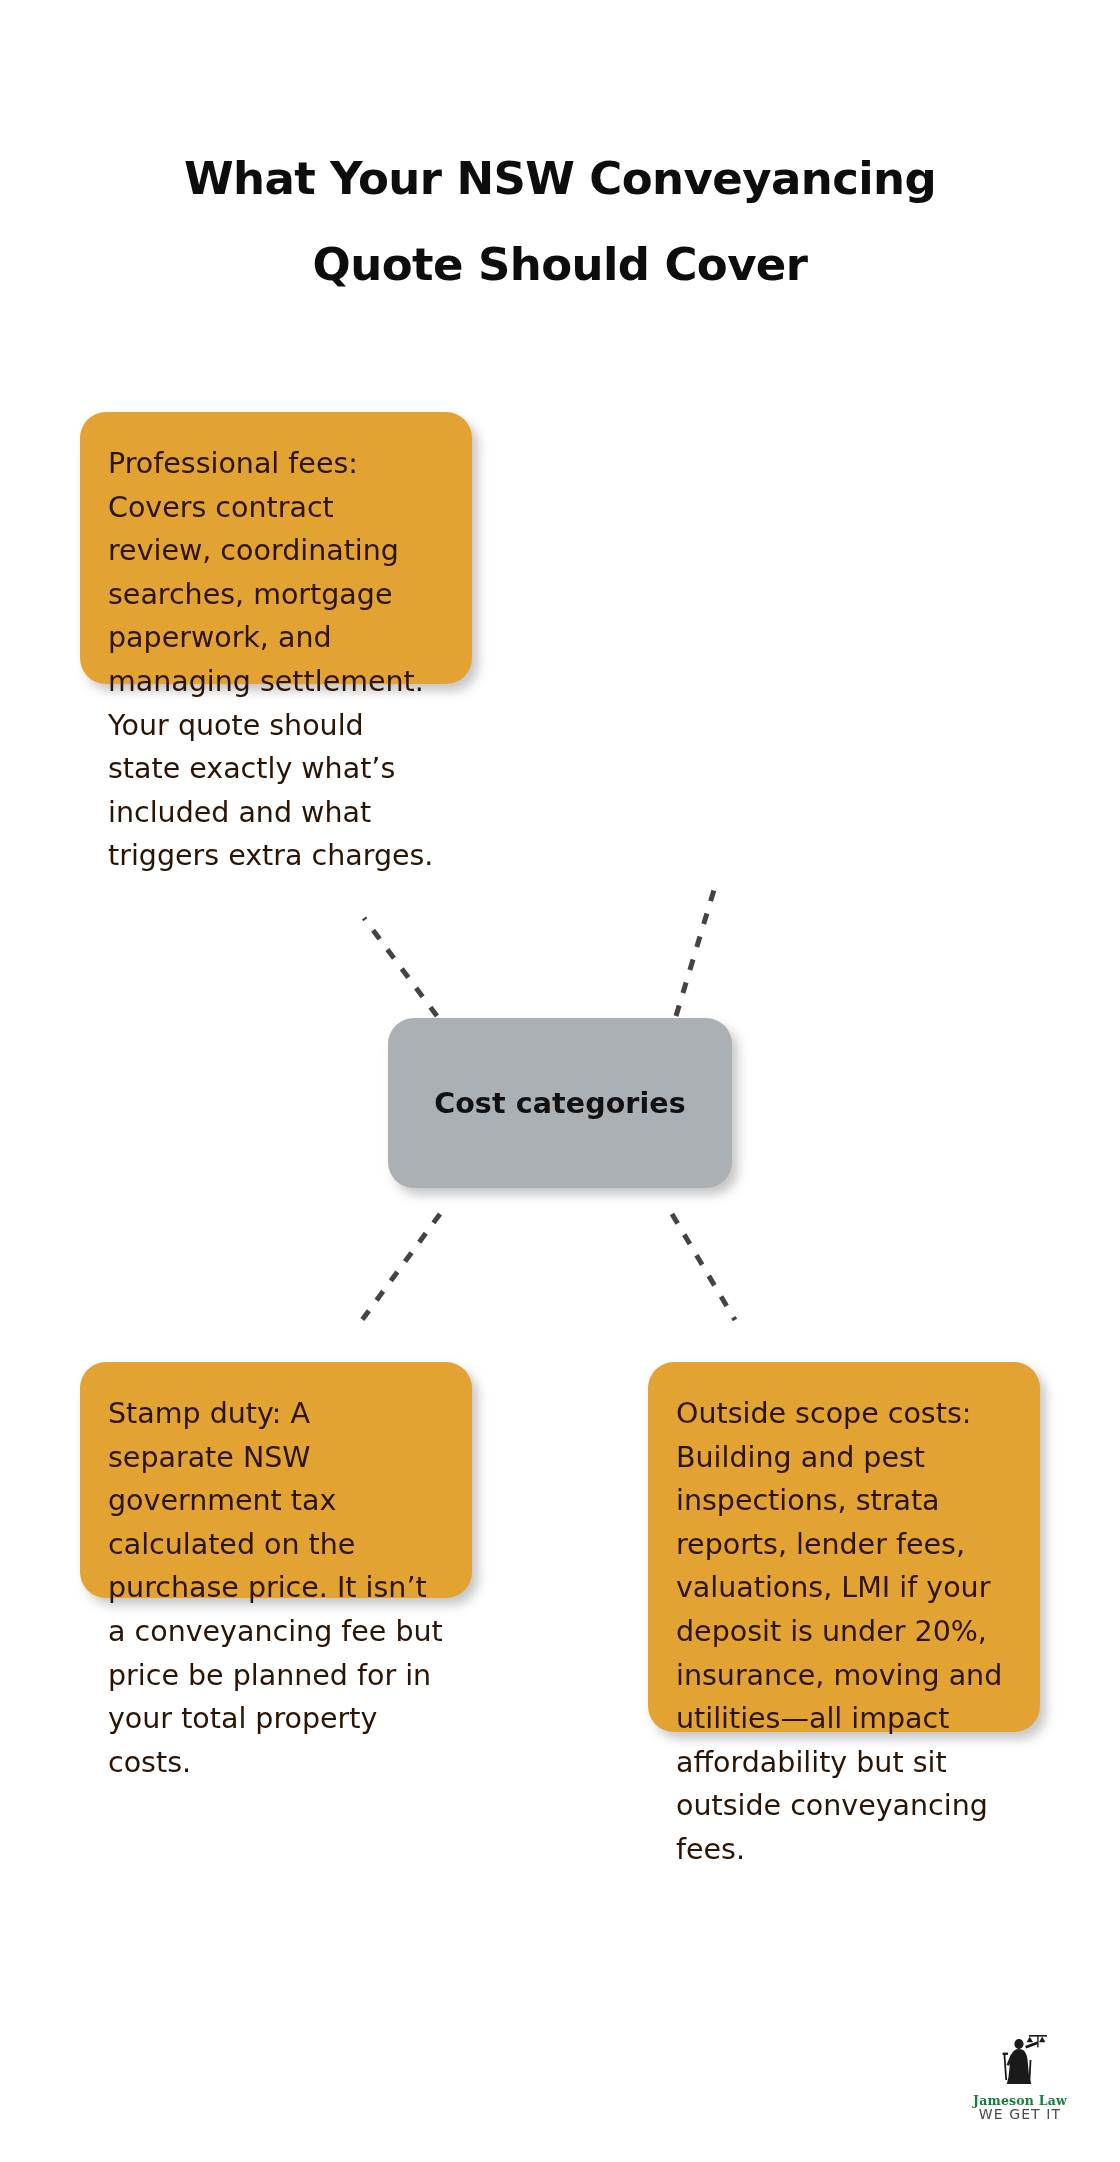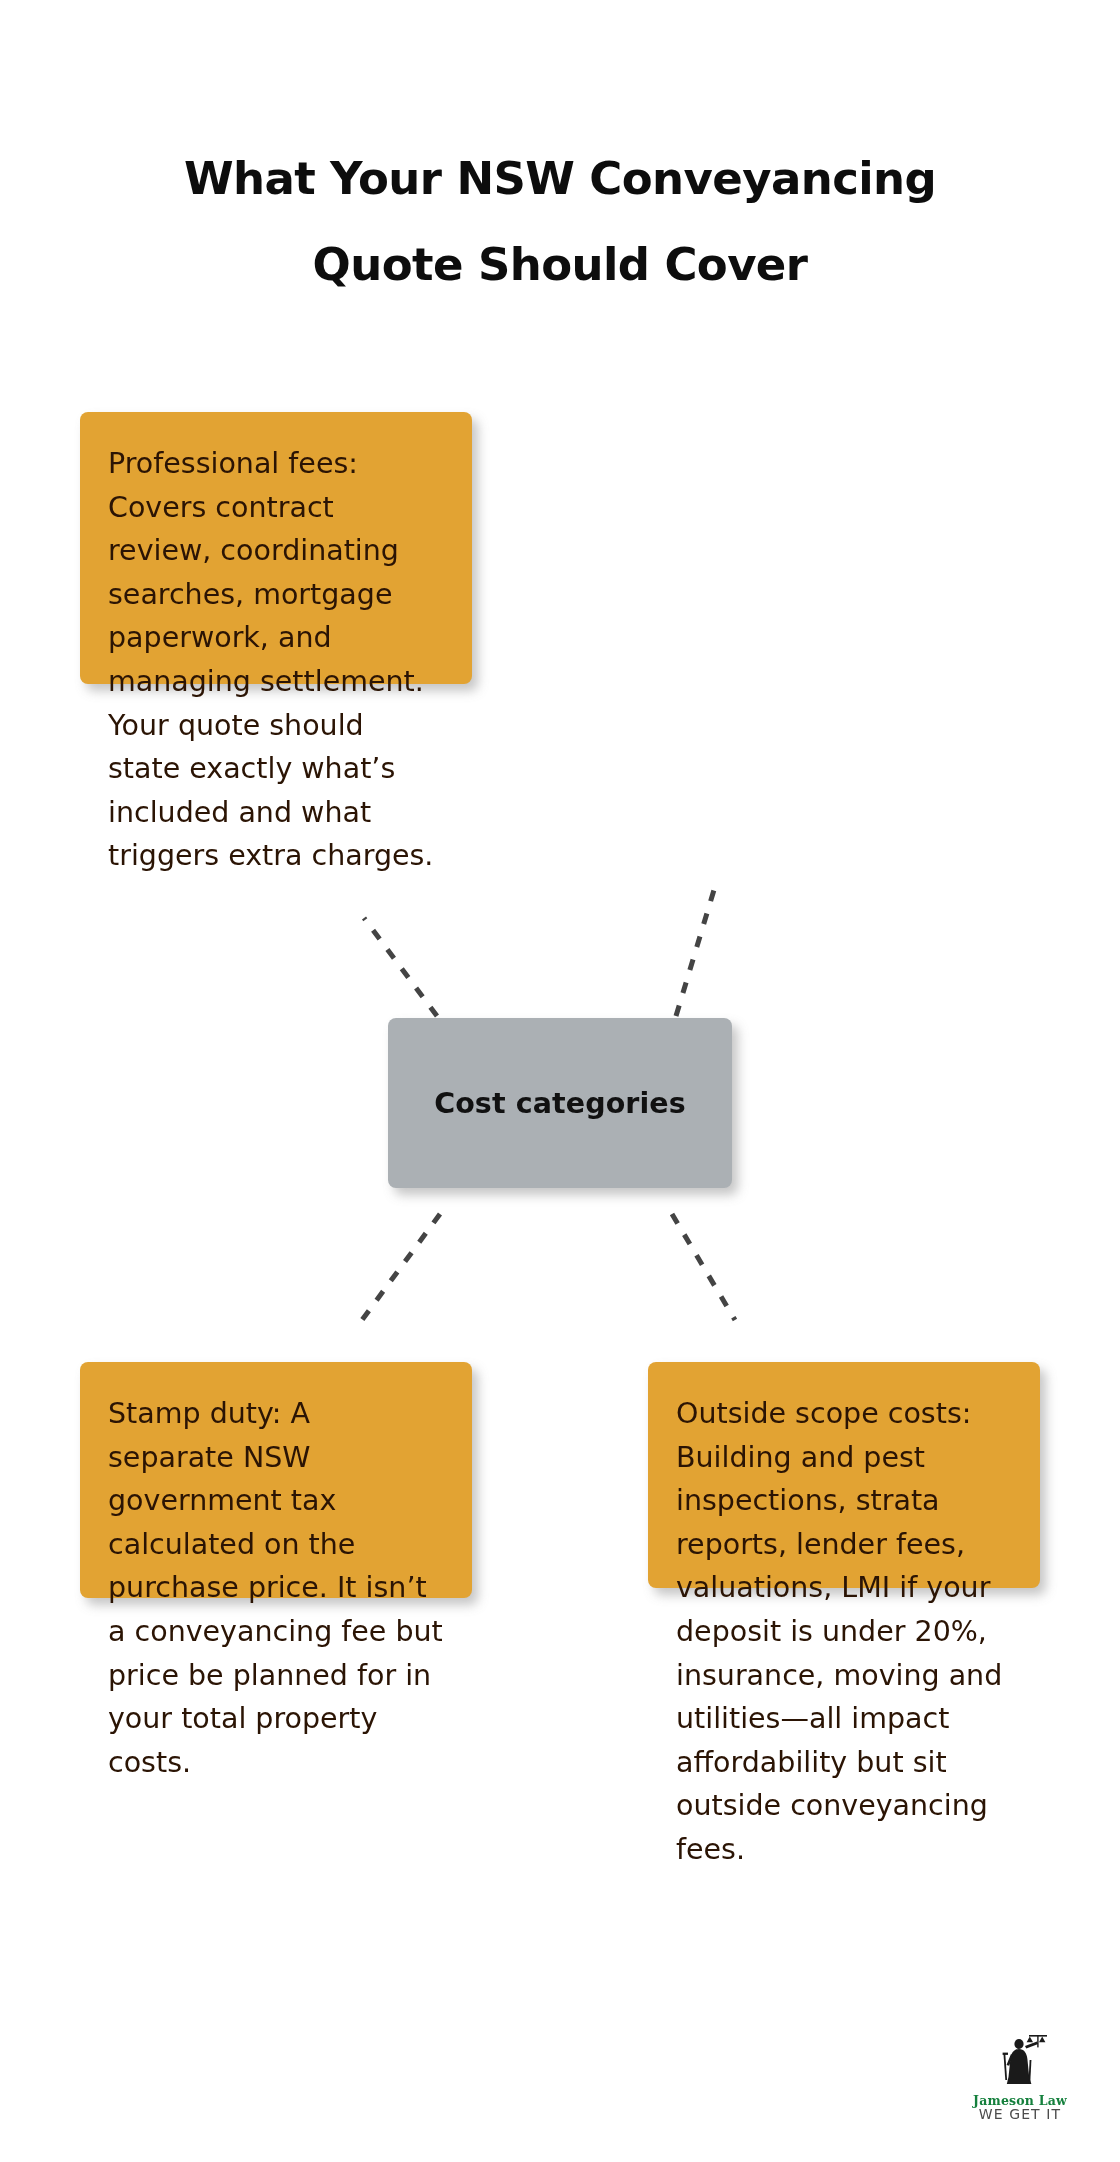--- a/index.html
+++ b/index.html
@@ -46,21 +46,21 @@
     top: 0;
     width: 1120px;
     height: 2162px;
     pointer-events: none;
   }
 
   
   .node {
     position: absolute;
     box-sizing: border-box;
-    border-radius: 8px;
+    border-radius: 26px;
     box-shadow: 6px 7px 11px rgba(120,120,120,0.42);
   }
   .node-orange {
     background: #e2a333;
     color: #2b1404;
     padding: 30px 28px 26px 28px;
     font-size: 28.5px;
     line-height: 43.6px;
     font-weight: normal;
   }
@@ -73,21 +73,21 @@
     font-size: 28.5px;
     font-weight: bold;
     letter-spacing: 0.1px;
   }
 
   
   #node-professional-fees { left: 80px;  top: 412px;  width: 392px; height: 272px; }
   #node-disbursements     { left: 648px; top: 428px;  width: 392px; height: 208px; }
   #node-cost-categories   { left: 388px; top: 1018px; width: 344px; height: 170px; }
   #node-stamp-duty        { left: 80px;  top: 1362px; width: 392px; height: 236px; }
-  #node-outside-scope     { left: 648px; top: 1362px; width: 392px; height: 226px; }
+  #node-outside-scope     { left: 648px; top: 1362px; width: 392px; height: 370px; }
 
   
   #logo {
     position: absolute;
     left: 968px;
     top: 2032px;
     width: 104px;
     height: 104px;
     text-align: center;
   }

